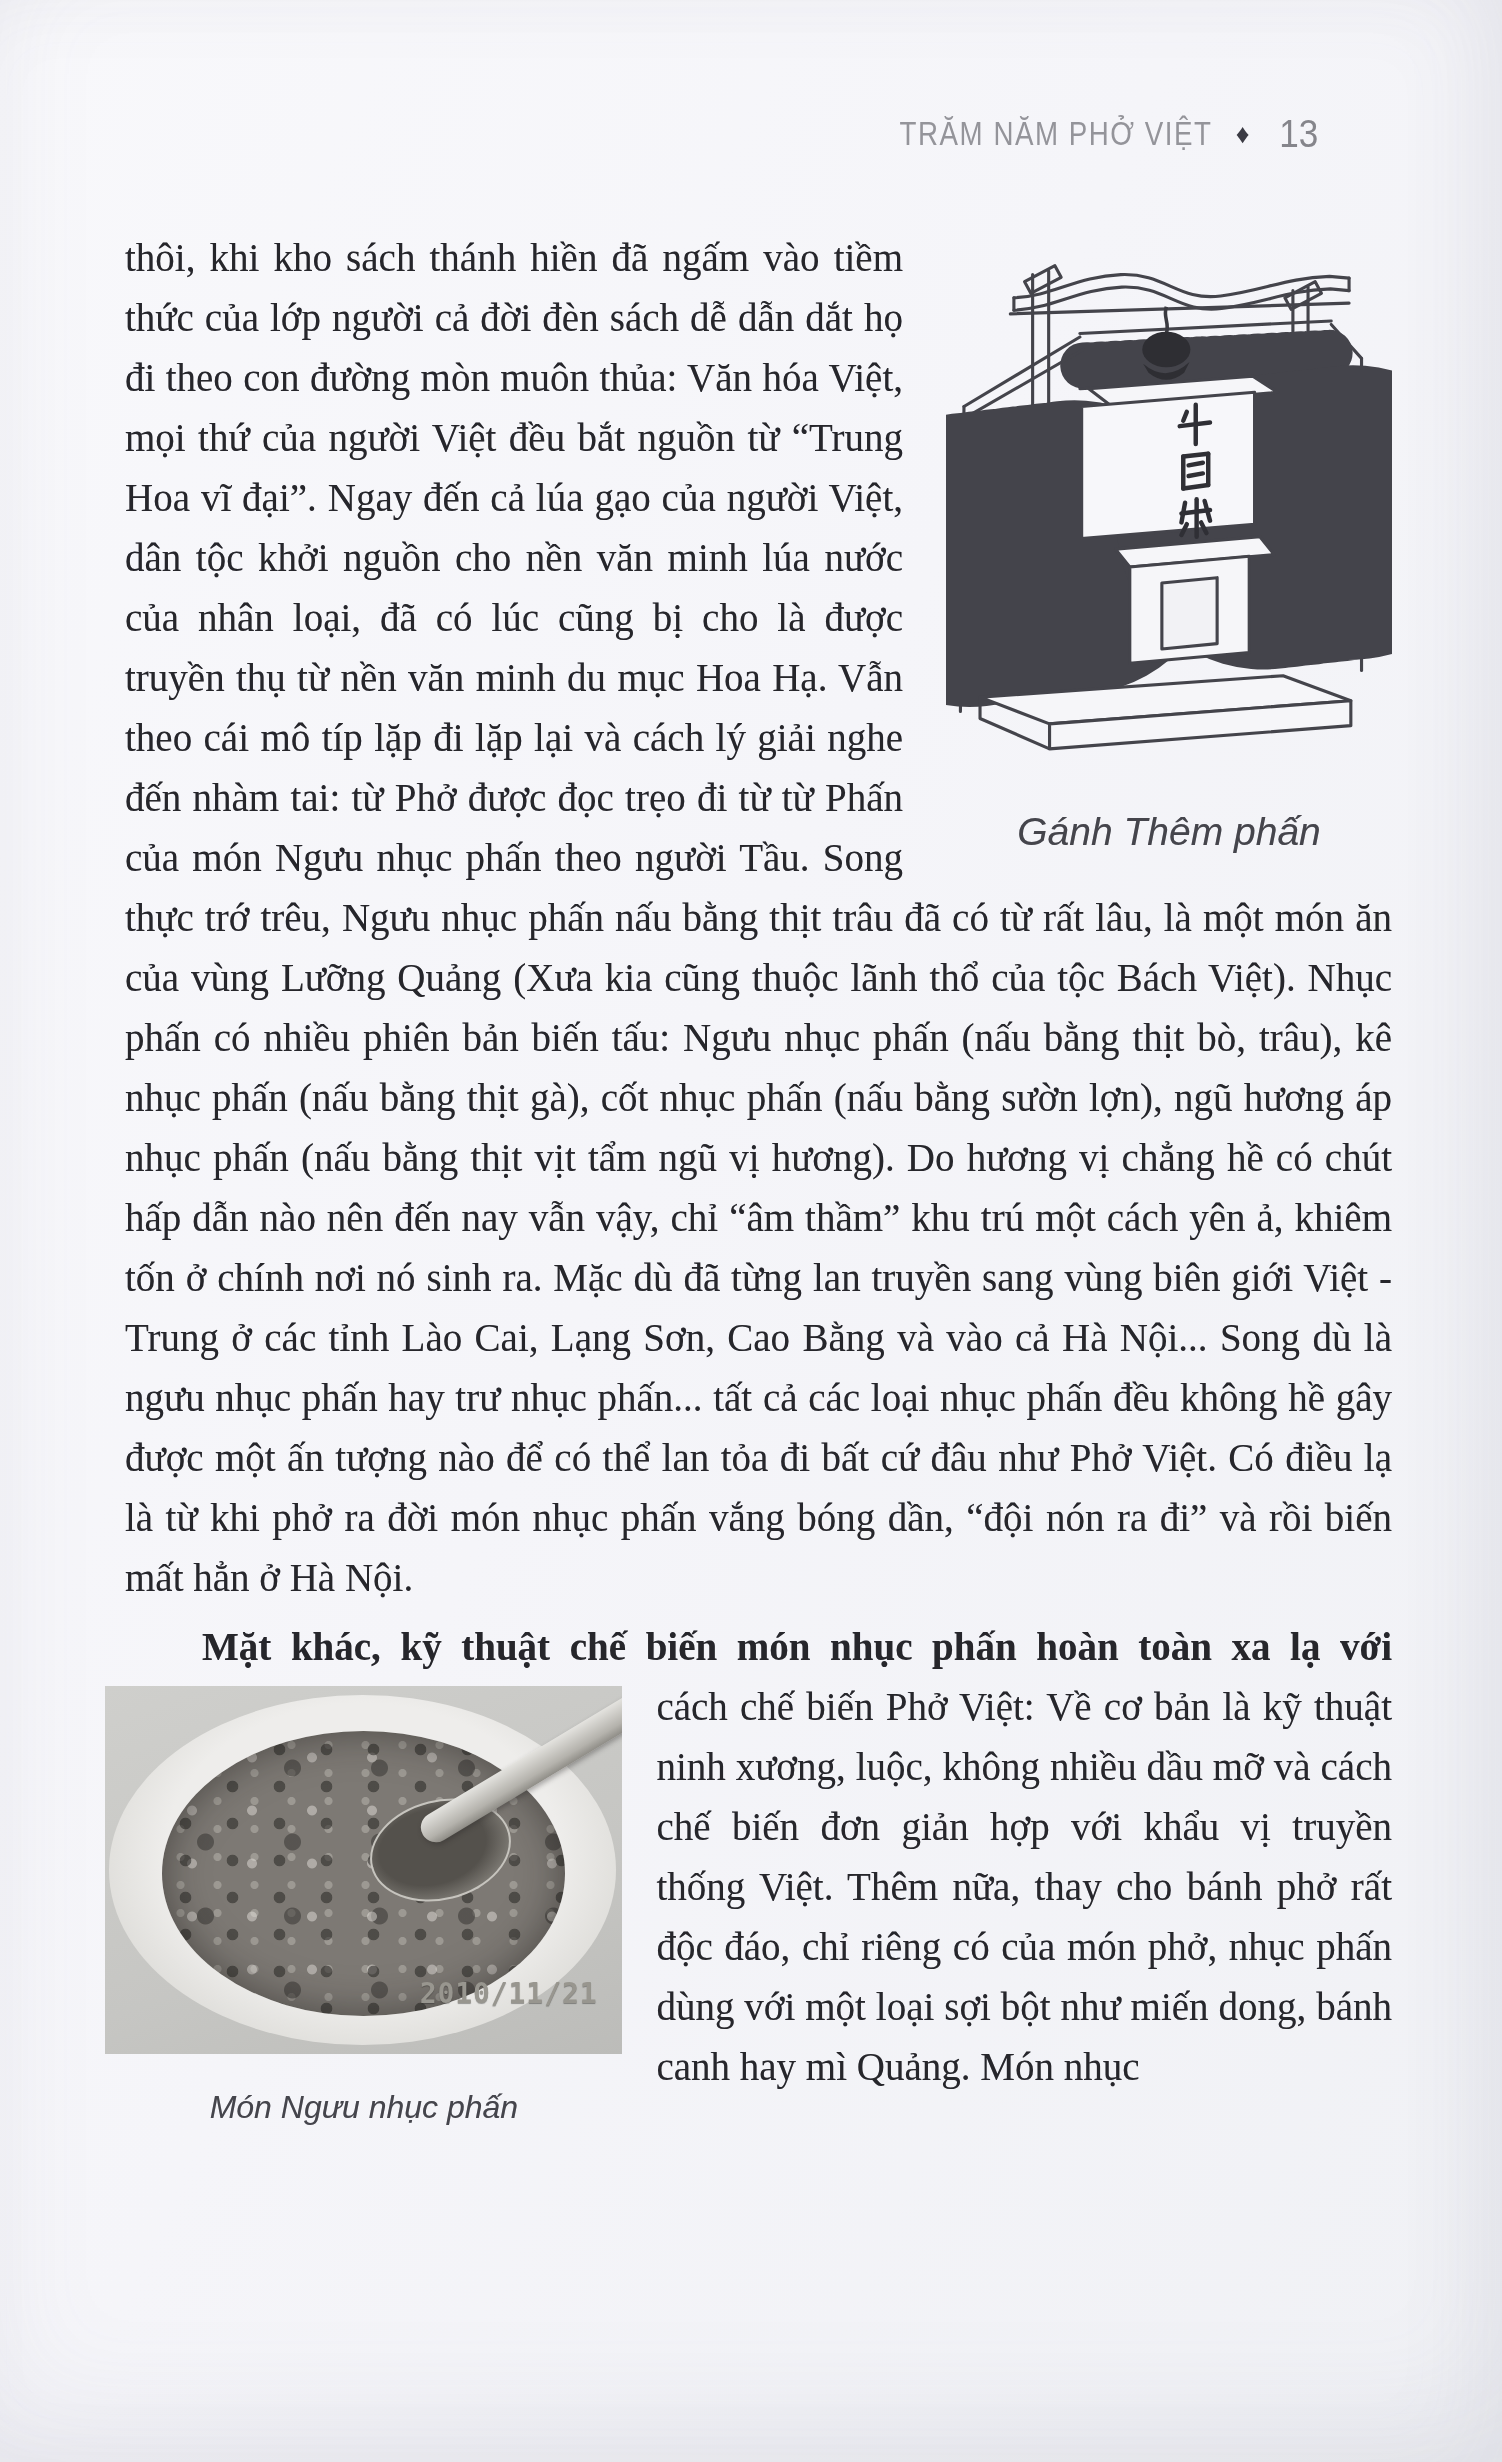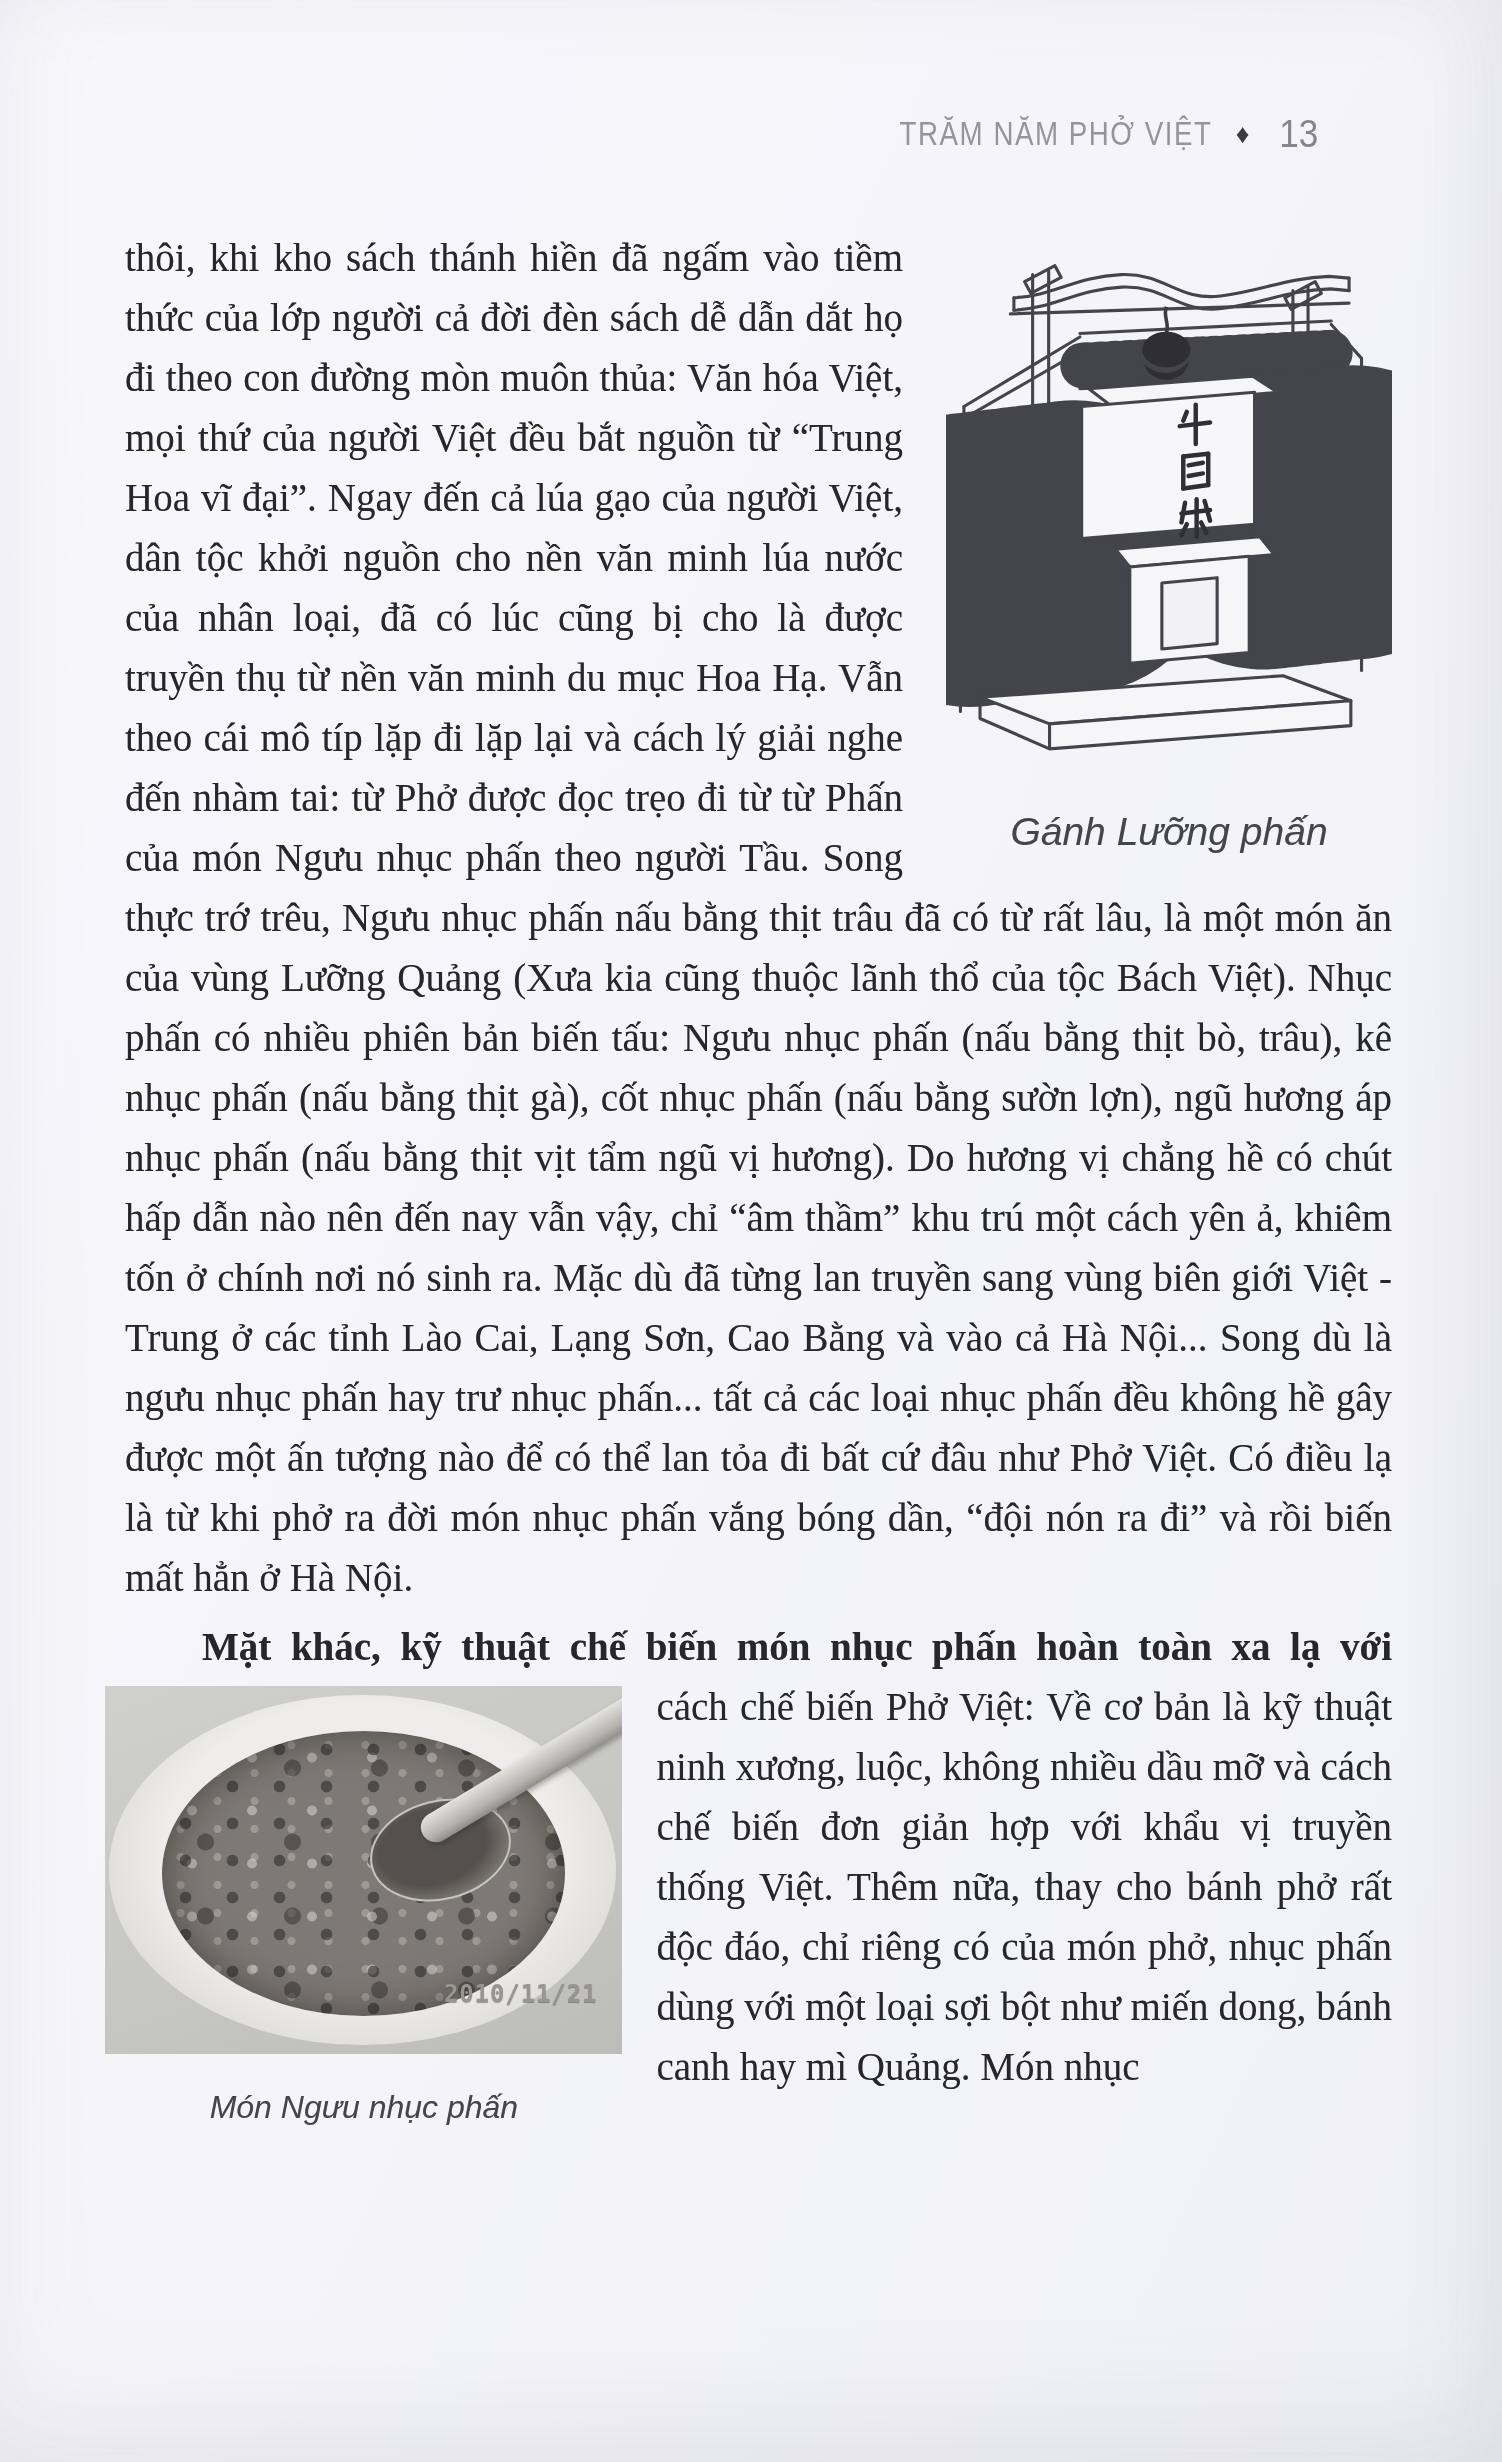--- a/index.html
+++ b/index.html
@@ -68,21 +68,21 @@
     transform:rotate(-31deg); transform-origin:left center;
     box-shadow:0 2.7px 5.4px rgba(40,38,36,0.35);
   }
   .spoon-bowl {
     position:absolute; left:264px; top:114px; width:139px; height:96px; border-radius:50%;
     background:radial-gradient(ellipse at 45% 45%, #54514c 50%, #7f7c76 76%, #aeaba4 92%);
     border:2.7px solid #c6c4be; transform:rotate(-14deg);
   }
   .timestamp {
     position:absolute; right:25px; bottom:30px;
-    font-family:"DejaVu Sans Mono", monospace; font-size:24px; font-weight:bold;
+    font-family:"DejaVu Sans Mono", monospace; font-size:28px; font-weight:bold;
     color:#98968f; letter-spacing:0.9px; text-shadow:0 0.9px 0.9px rgba(48,48,46,0.45);
   }
   .clear { clear:both; }
 </style>
 </head>
 <body>
 
 <div class="page">
 
   <div class="header">
@@ -162,21 +162,21 @@
               <path d="M272,236 L288,233"></path>
               <path d="M272,248 L288,245"></path>
             <path d="M264,290 L296,286"></path>
               <path d="M268,278 L264,300"></path>
               <path d="M290,276 L296,298"></path>
             <path d="M270,302 L264,314"></path>
               <path d="M286,300 L292,312"></path>
               <path d="M281,274 L281,316"></path>
           </g>
         </svg>
-        <figcaption class="fig-caption">Gánh Lưỡng phấn</figcaption>
+        <figcaption class="fig-caption">Gánh Thêm phấn</figcaption>
       </figure>
       <span>thôi, khi kho sách thánh hiền đã ngấm vào tiềm thức của lớp người cả đời đèn sách dễ dẫn dắt họ đi theo con đường mòn muôn thủa: Văn hóa Việt, mọi thứ của người Việt đều bắt nguồn từ “Trung Hoa vĩ đại”. Ngay đến cả lúa gạo của người Việt, dân tộc khởi nguồn cho nền văn minh lúa nước của nhân loại, đã có lúc cũng bị cho là được truyền thụ từ nền văn minh du mục Hoa Hạ. Vẫn theo cái mô típ lặp đi lặp lại và cách lý giải nghe đến nhàm tai: từ Phở được đọc trẹo đi từ từ Phấn của món Ngưu nhục phấn theo người Tầu. Song thực trớ trêu, Ngưu nhục phấn nấu bằng thịt trâu đã có từ rất lâu, là một món ăn của vùng Lưỡng Quảng (Xưa kia cũng thuộc lãnh thổ của tộc Bách Việt). Nhục phấn có nhiều phiên bản biến tấu: Ngưu nhục phấn (nấu bằng thịt bò, trâu), kê nhục phấn (nấu bằng thịt gà), cốt nhục phấn (nấu bằng sườn lợn), ngũ hương áp nhục phấn (nấu bằng thịt vịt tẩm ngũ vị hương). Do hương vị chẳng hề có chút hấp dẫn nào nên đến nay vẫn vậy, chỉ “âm thầm” khu trú một cách yên ả, khiêm tốn ở chính nơi nó sinh ra. Mặc dù đã từng lan truyền sang vùng biên giới Việt - Trung ở các tỉnh Lào Cai, Lạng Sơn, Cao Bằng và vào cả Hà Nội... Song dù là ngưu nhục phấn hay trư nhục phấn... tất cả các loại nhục phấn đều không hề gây được một ấn tượng nào để có thể lan tỏa đi bất cứ đâu như Phở Việt. Có điều lạ là từ khi phở ra đời món nhục phấn vắng bóng dần, “đội nón ra đi” và rồi biến mất hẳn ở Hà Nội.</span>
     </div>
 
     <div class="para p2-first">Mặt khác, kỹ thuật chế biến món nhục phấn hoàn toàn xa lạ với</div>
 
     <div class="para">
       <figure class="fig-left">
         <div class="photo">
           <div class="plate"></div>

